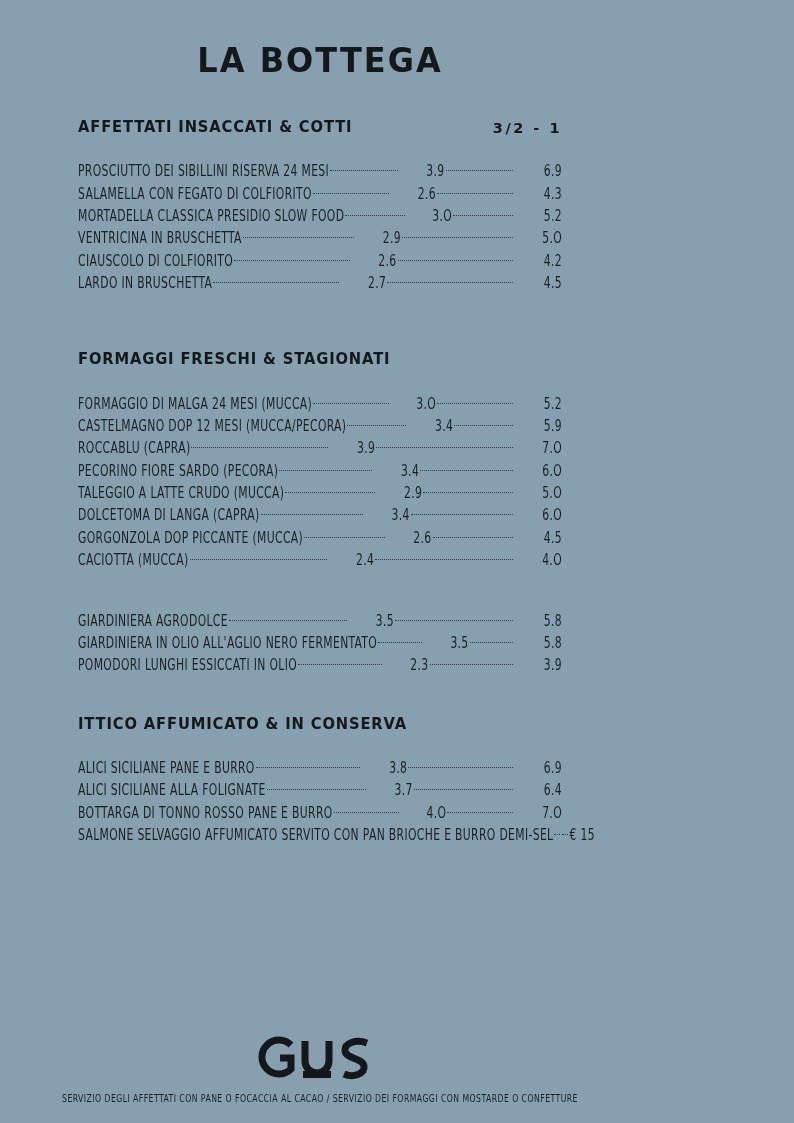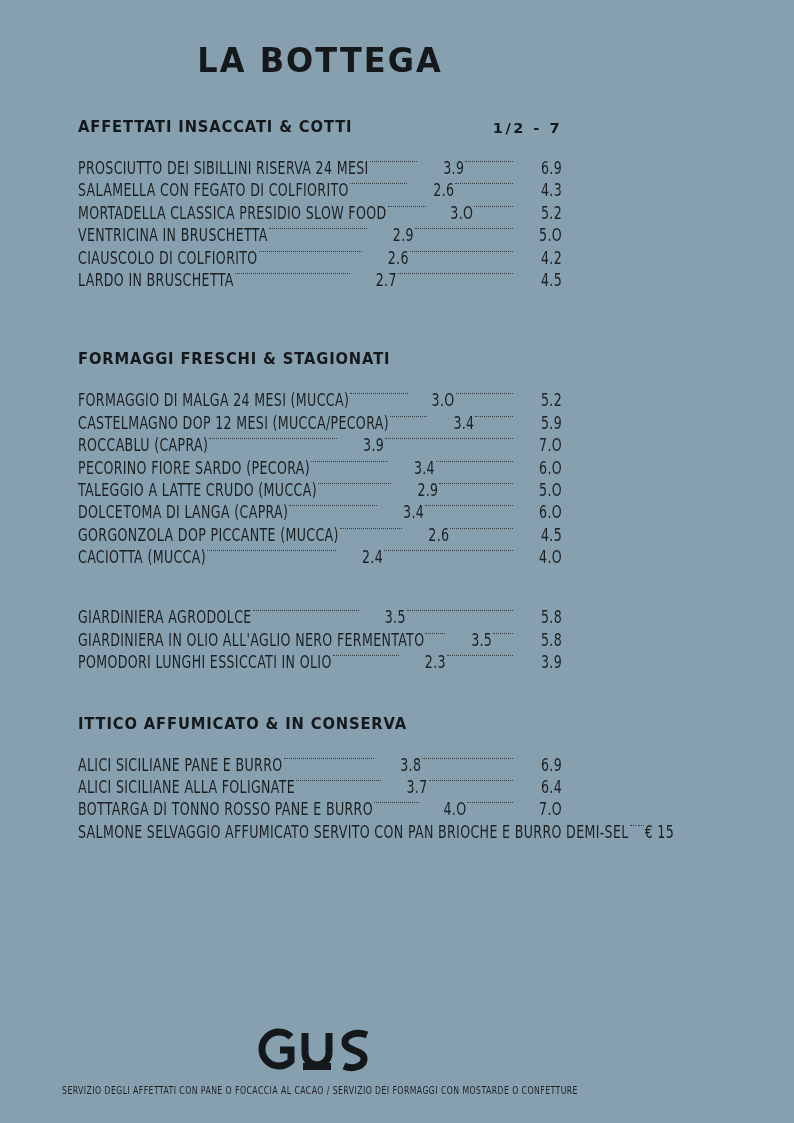--- a/index.html
+++ b/index.html
@@ -68,22 +68,22 @@
     font-family: "DejaVu Sans", sans-serif;
     color: #15181b;
     white-space: nowrap;
   }
 
   
   .items { }
 
   .row {
     display: flex;
-    align-items: flex-start;
-    font-size: 14px;
+    align-items: center;
+    font-size: 12px;
     letter-spacing: 0.35px;
     line-height: 1;
     height: 22.4px;
     color: #1c1f22;
     font-family: "DejaVu Sans Condensed", "DejaVu Sans", sans-serif;
   }
   .row .name {
     white-space: nowrap;
     transform: scaleY(1.32);
     transform-origin: left center;
@@ -109,21 +109,21 @@
   .row.single .p2 { width: 48px; }
 
   .spacer-lg { height: 52px; }
   .spacer-md { height: 34px; }
 
   
   .footer {
     position: absolute;
     left: 0;
     right: 0;
-    bottom: 28px;
+    bottom: 20px;
     text-align: center;
   }
   .logo {
     display: inline-block;
     position: relative;
     height: 46px;
     margin-bottom: 4px;
   }
   .logo svg { display: block; }
   .footer-note {
@@ -140,21 +140,21 @@
 
 <div class="page">
 
   <div class="title">LA BOTTEGA</div>
 
   <div class="content">
 
   <div class="section">
         <div class="section-head">
           <div class="section-title">AFFETTATI INSACCATI &amp; COTTI</div>
-          <div class="section-cols">1/2  -  7</div>
+          <div class="section-cols">3/2  -  1</div>
         </div>
         <div class="items">
           <div class="row">
             <span class="name">PROSCIUTTO DEI SIBILLINI RISERVA 24 MESI</span>
             <span class="leader"></span>
             <span class="p1">3.9</span>
             <span class="leader"></span>
             <span class="p2">6.9</span>
           </div>
           <div class="row">

